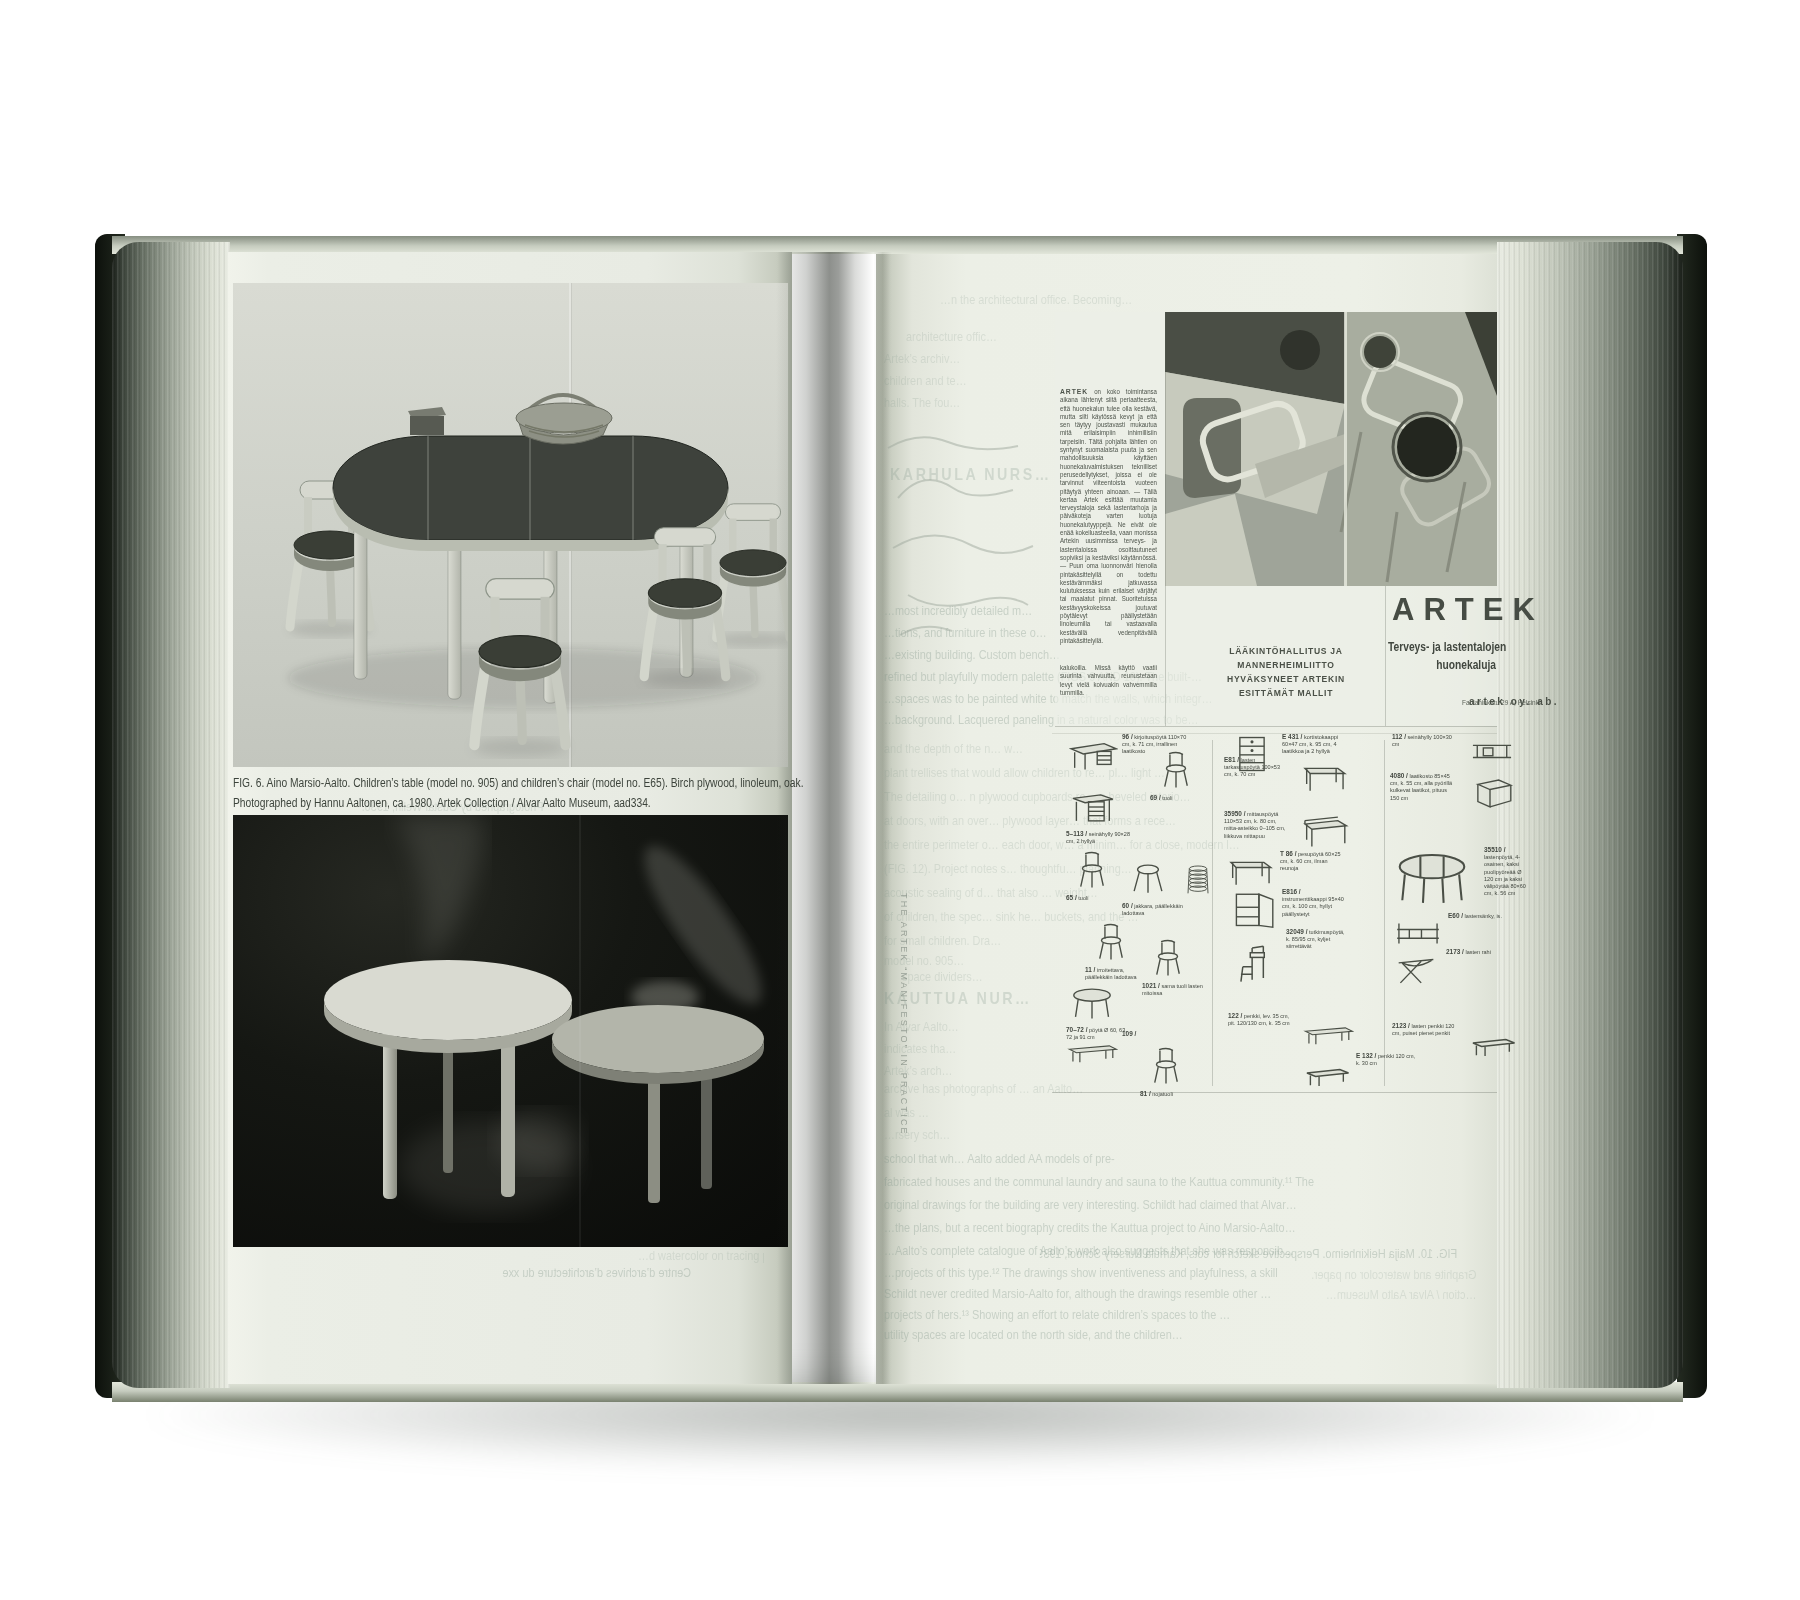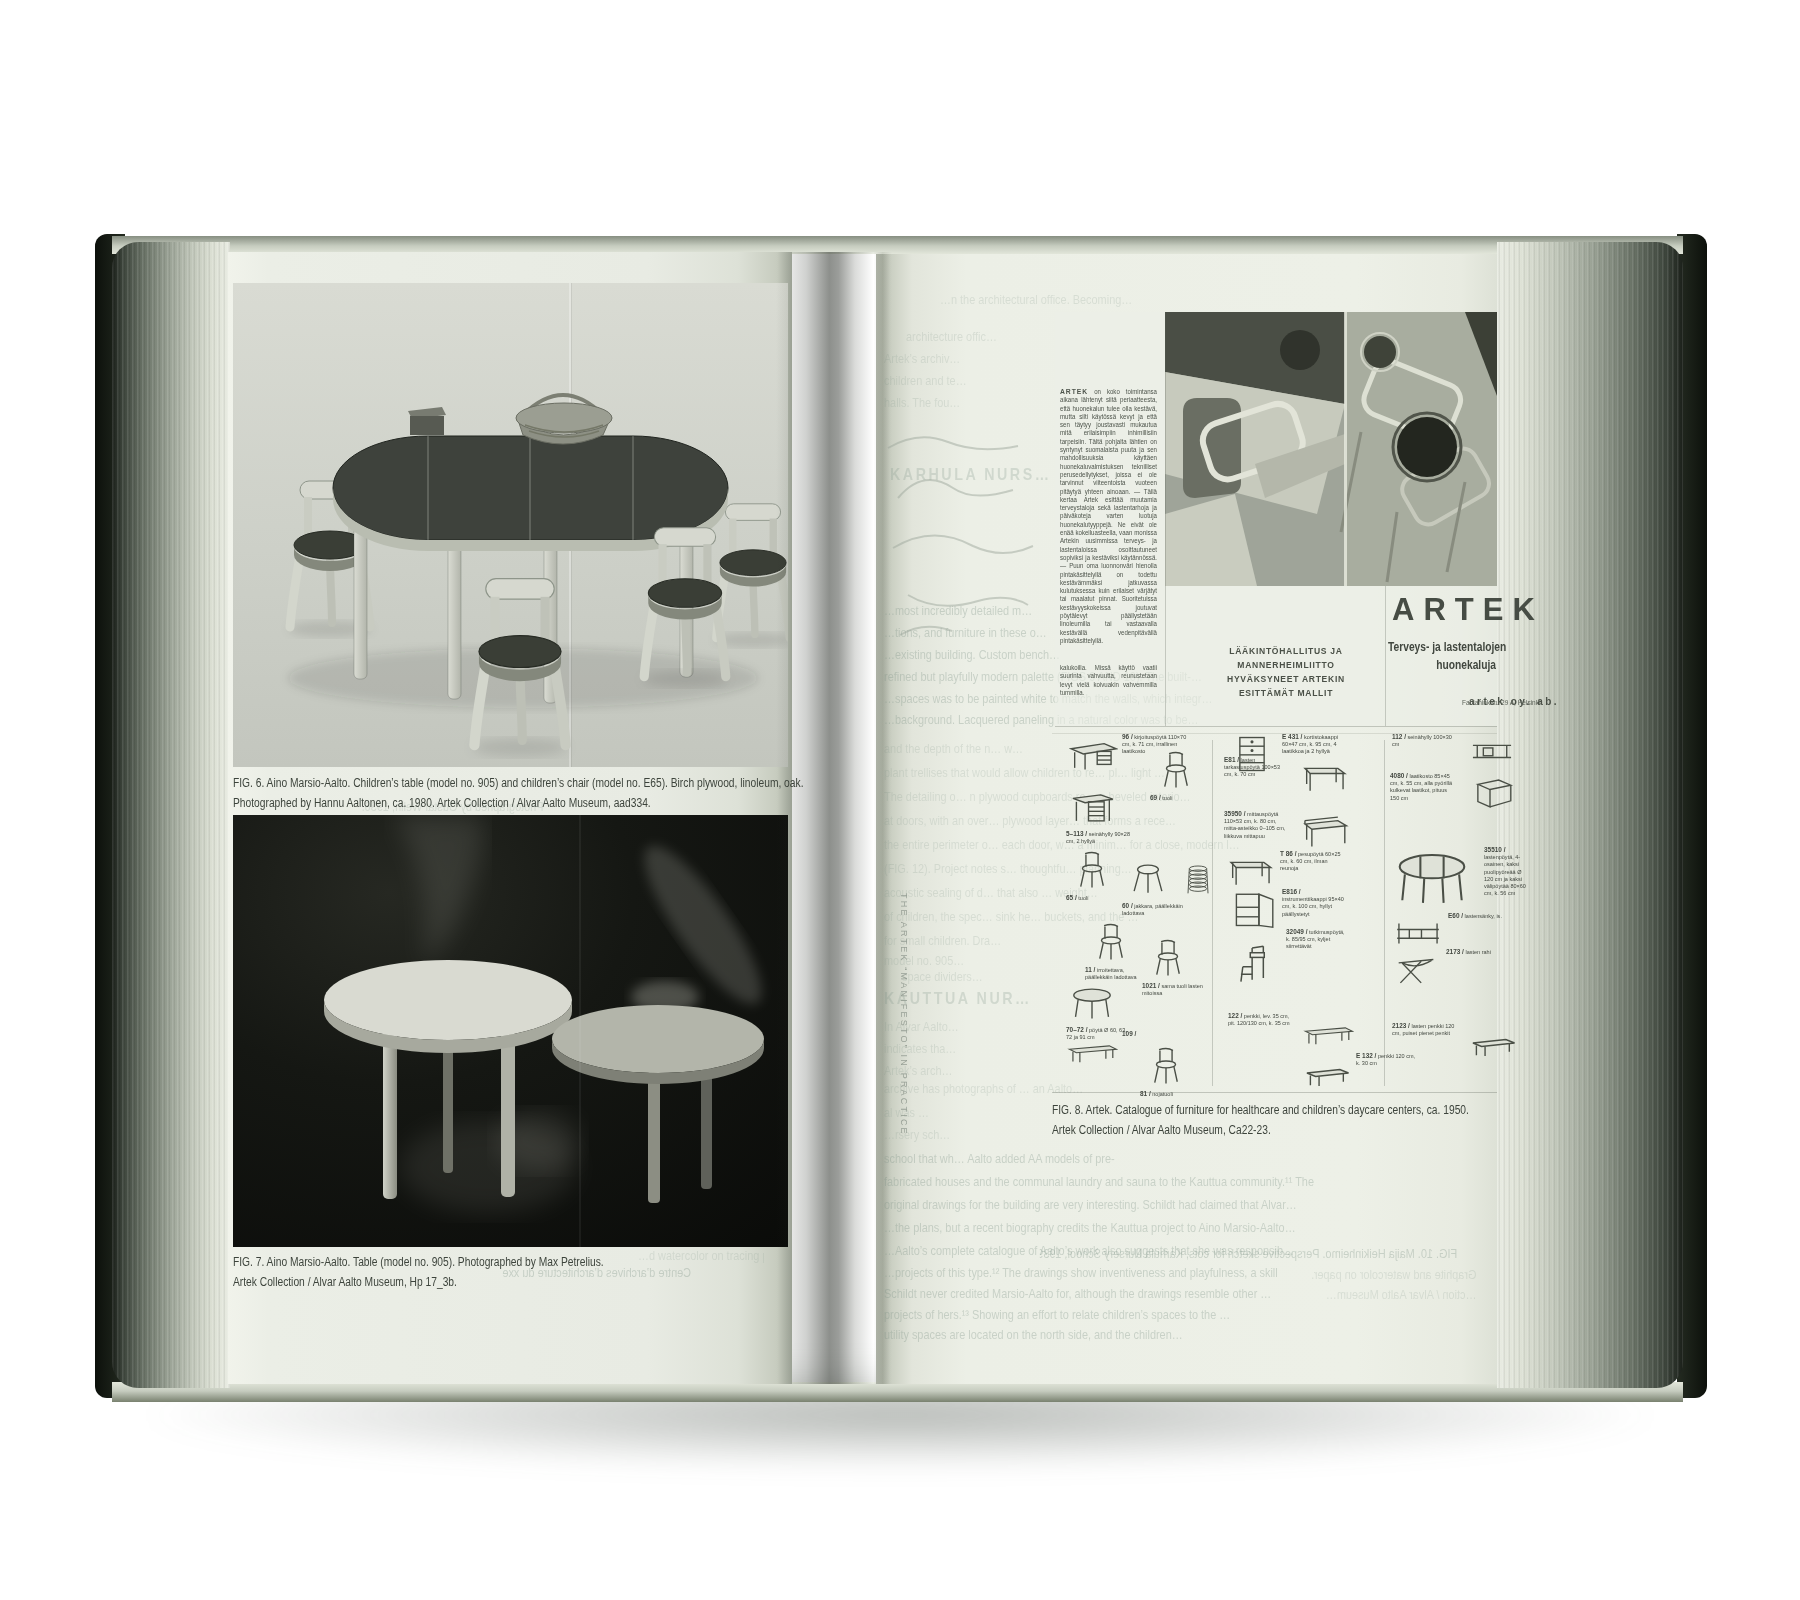--- a/index.html
+++ b/index.html
@@ -174,24 +174,20 @@
     <rect x="210" y="208" width="10" height="150" rx="4" fill="#6f7167"></rect>
     <ellipse cx="215" cy="185" rx="124" ry="40" fill="#d9dad1"></ellipse>
     <path d="M 91 185 A 124 40 0 0 0 339 185 L 339 196 A 124 42 0 0 1 91 196 Z" fill="#a7a99e"></path>
 
     <rect x="415" y="256" width="12" height="132" rx="4" fill="#8c8e83"></rect>
     <rect x="468" y="252" width="11" height="122" rx="4" fill="#5f615a"></rect>
     <ellipse cx="425" cy="224" rx="106" ry="34" fill="#b3b5aa"></ellipse>
     <path d="M 319 224 A 106 34 0 0 0 531 224 L 531 233 A 106 36 0 0 1 319 233 Z" fill="#7e8076"></path>
     <rect x="346" width="2" height="432" fill="rgba(255,255,255,.06)"></rect>
   </svg>
-  <div class="cap" style="left:233px;top:1252px;width:560px">
-    <div class="ln">FIG. 7. Aino Marsio-Aalto. Table (model no. 905). Photographed by Max Petrelius.</div>
-    <div class="ln">Artek Collection / Alvar Aalto Museum, Hp 17_3b.</div>
-  </div>
 
   <div>
 
   <div class="ghost mir dim" style="left: 240px; top: 800px; width: 330px;">Photographed by Gustaf Welin, 1936.</div>
       <div class="ghost mir dim" style="left: 240px; top: 817px; width: 300px;">Alvar Aalto Museum, 43-004-153.</div>
       <div class="ghost dim" style="left: 638px; top: 1249px; width: 150px;">…d watercolor on tracing pa…</div>
       <div class="ghost mir" style="left: 428px; top: 1266px; width: 286px;">Centre d’archives d’architecture du xxe</div>
     </div>
 
   <div>
@@ -530,24 +526,20 @@
       <svg class="cat-ic" viewBox="0 0 60 48" preserveAspectRatio="xMidYMid meet">
         <use href="#sym-bench"></use>
       </svg>
       <div class="cat-tx">
         <span class="cat-num">2123 /</span>
         <span class="cat-lbl">lasten penkki 120 cm, puiset pienet penkit</span>
       </div>
     </div>
     </div>
 
-  <div class="cap" style="left:1052px;top:1100px;width:450px;z-index:4">
-    <div class="ln">FIG. 8. Artek. Catalogue of furniture for healthcare and children’s daycare centers, ca. 1950.</div>
-    <div class="ln">Artek Collection / Alvar Aalto Museum, Ca22-23.</div>
-  </div>
 
   <div class="spinetext">THE ARTEK “MANIFESTO” IN PRACTICE</div>
 
   <div class="gutter"></div>
 
   <svg width="0" height="0" style="position:absolute" aria-hidden="true">
     <defs>
       <g id="sym-desk" stroke="#4a4f46" stroke-width="1.6" fill="none">
         <polygon points="6,18 44,12 58,18 20,24" fill="#dfe2d8"></polygon>
         <rect x="36" y="21" width="16" height="15"></rect>

